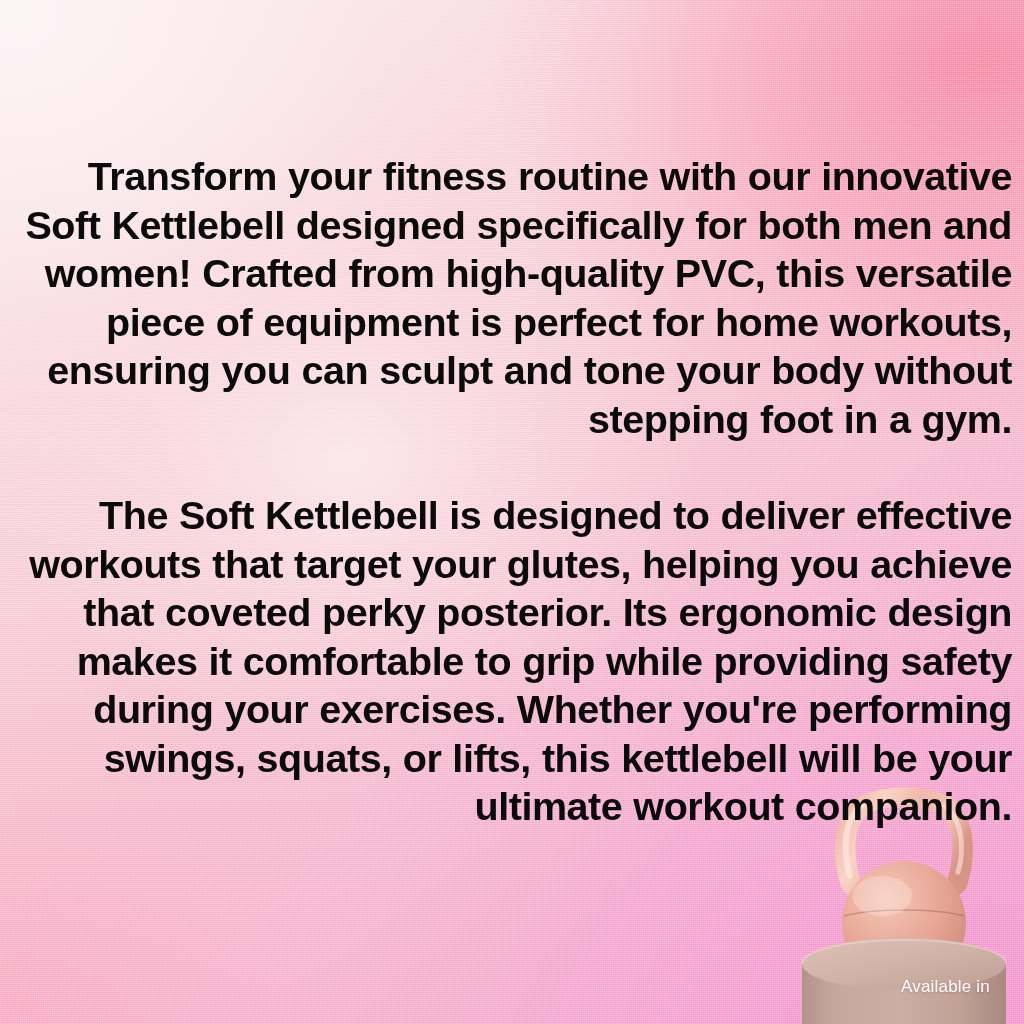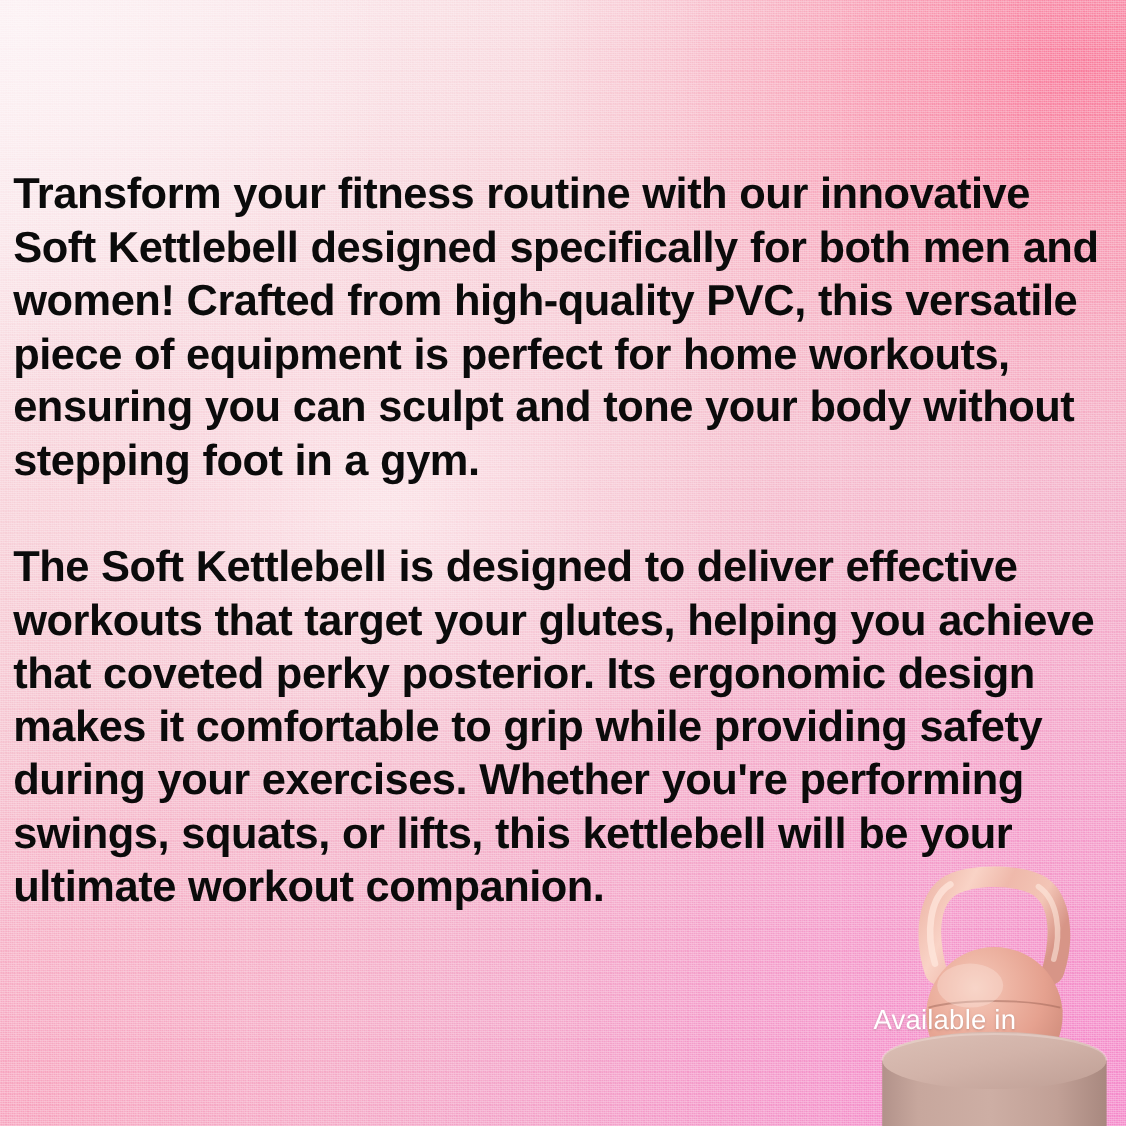--- a/index.html
+++ b/index.html
@@ -91,21 +91,21 @@
         rgba(255,255,255,0.30) 0px, rgba(255,255,255,0.30) 1px,
         rgba(0,0,0,0.18) 1px, rgba(0,0,0,0.18) 3px);
   }
 
   
   .copy {
     position: absolute;
     left: 12px;
     top: 152px;
     width: 1000px;
-    text-align: left;
+    text-align: right;
     color: #0b0b0b;
     font-family: "Liberation Sans", sans-serif;
     font-weight: bold;
     font-size: 39.5px;
     line-height: 48.5px;
     letter-spacing: -0.45px;
     word-spacing: 0.5px;
     z-index: 6;
   }
   .para {
@@ -126,26 +126,26 @@
   }
   .product svg {
     display: block;
     width: 240px;
     height: 256px;
   }
 
   .pedestal-caption {
     position: absolute;
     left: 794px;
-    top: 912px;
+    top: 972px;
     width: 196px;
-    text-align: left;
+    text-align: right;
     color: #ffffff;
     font-family: "Liberation Sans", sans-serif;
-    font-size: 25px;
+    font-size: 17px;
     line-height: 30px;
     letter-spacing: 0.2px;
     z-index: 7;
     text-shadow: 0 1px 2px rgba(120,80,80,0.35);
   }
   .caption-line { display: block; white-space: nowrap; }
 </style>
 </head>
 <body>
 

